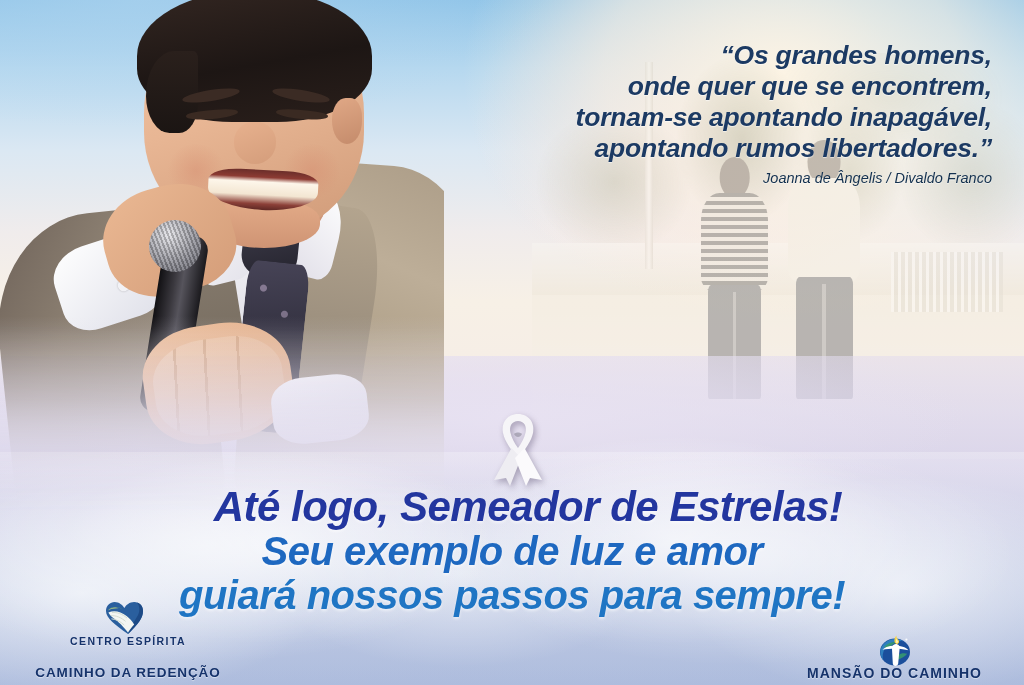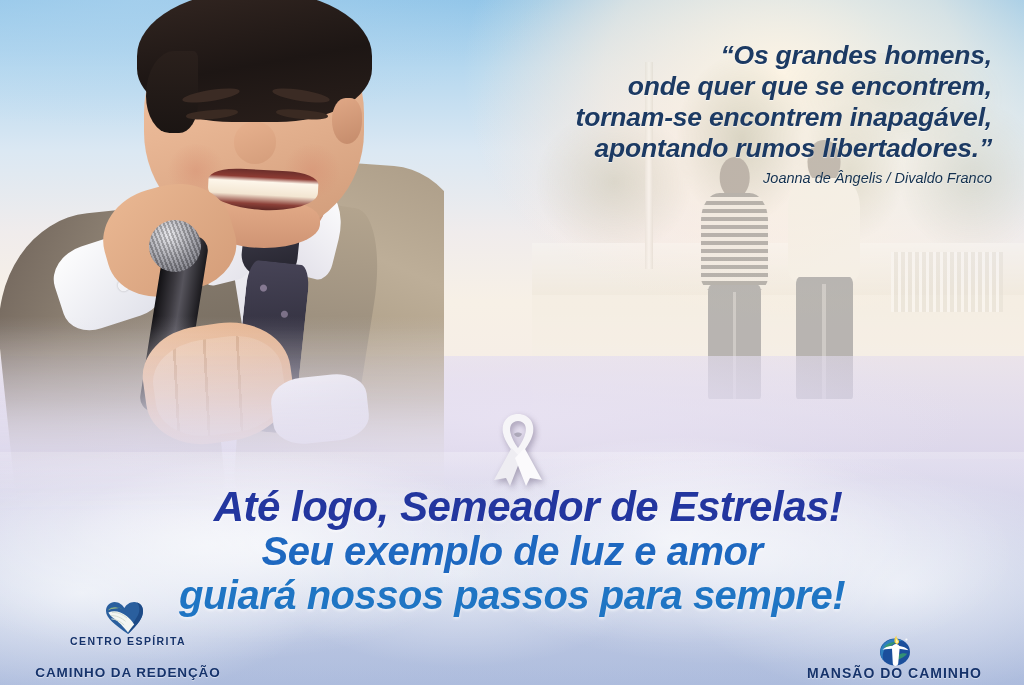--- a/index.html
+++ b/index.html
@@ -350,21 +350,21 @@
     <div class="p-mic-head"></div>
     <div class="p-hand-low"></div>
     <div class="p-fingers"></div>
     <div class="p-cuff2"></div>
     <div class="p-fade"></div>
   </div>
 
   <div class="quote">
     <span class="ql">“Os grandes homens,</span>
     <span class="ql">onde quer que se encontrem,</span>
-    <span class="ql">tornam-se encontrem inapagável,</span>
+    <span class="ql">tornam-se apontando inapagável,</span>
     <span class="ql">apontando rumos libertadores.”</span>
   </div>
   <div class="quote-author">Joanna de Ângelis / Divaldo Franco</div>
 
   <div class="ribbon">
     <svg width="62" height="76" viewBox="0 0 62 76" aria-hidden="true">
       <path d="M31 4 C20 4 14 13 16 23 C17.6 31 24 40 31 48 C38 40 44.4 31 46 23 C48 13 42 4 31 4 Z
                M31 11 C37 11 40 16 38.6 22.5 C37.6 27.5 34.6 33 31 38 C27.4 33 24.4 27.5 23.4 22.5
                C22 16 25 11 31 11 Z" fill="#f6f5f8"></path>
       <path d="M24.5 38 L7 70 L19 68 L23 76 L34 48 Z" fill="#eeedf2"></path>

